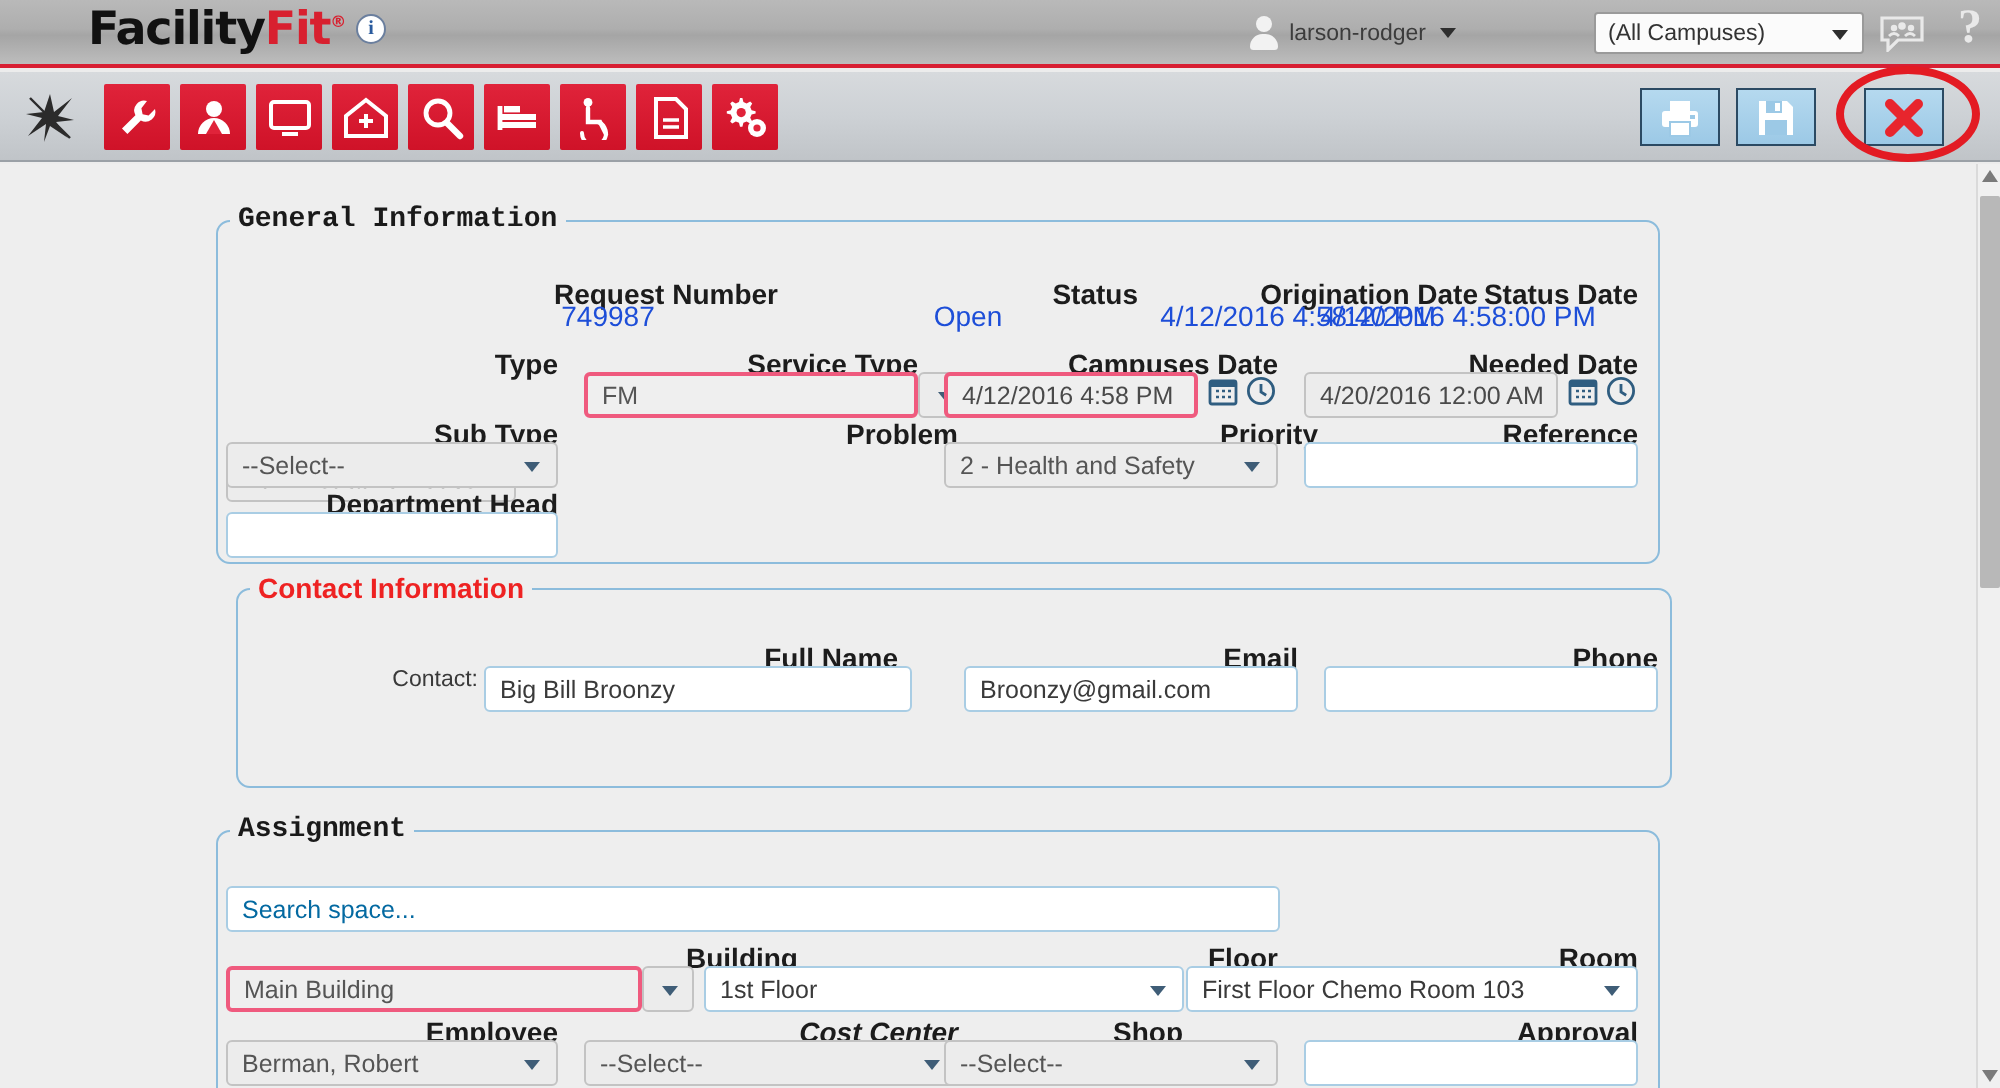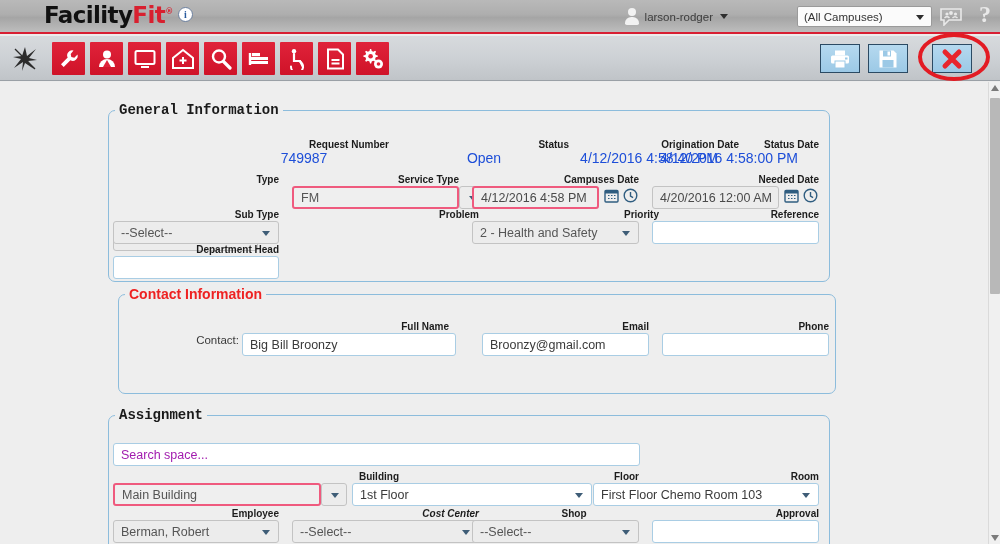--- a/index.html
+++ b/index.html
@@ -127,21 +127,21 @@
   }
   legend {
     font-size: 14px; font-weight: bold;
     padding: 0 4px; margin-left: 6px;
   }
   .legend-dark { color: #1a1a1a; font-family: Liberation Mono, monospace; }
   .legend-red { color: #ee2222; }
 
   .fld-label {
     position: absolute;
-    font-size: 10px; font-weight: bold; color: #1c1c1c;
+    font-size: 14px; font-weight: bold; color: #1c1c1c;
     text-align: right; white-space: nowrap;
   }
   .ro-val {
     position: absolute;
     font-size: 14px; color: #1d4ed8; text-align: center;
     white-space: nowrap;
   }
   .inline-label {
     position: absolute;
     font-size: 11.5px; color: #3a3a3a; text-align: right;
@@ -158,21 +158,21 @@
     position: absolute; right: 8px; top: 9px;
     width: 0; height: 0; border-left: 4px solid transparent;
     border-right: 4px solid transparent; border-top: 5px solid #3f5d77;
   }
   .txt {
     position: absolute; height: 23px;
     background: #ffffff; border: 1px solid #a9cde4; border-radius: 3px;
     font-size: 12.5px; color: #3a3a3a;
     display: flex; align-items: center; padding-left: 7px;
   }
-  .txt.ph { color: #a21caf; }
+  .txt.ph { color: #0369a1; }
   .gray-txt {
     position: absolute; height: 23px;
     background: #ececec; border: 1px solid #c3c3c3; border-radius: 3px;
     font-size: 12.5px; color: #4a4a4a;
     display: flex; align-items: center; padding-left: 7px;
   }
   .hl {
     border: 2px solid #ef5a7e !important;
     background: #efefef !important;
   }

